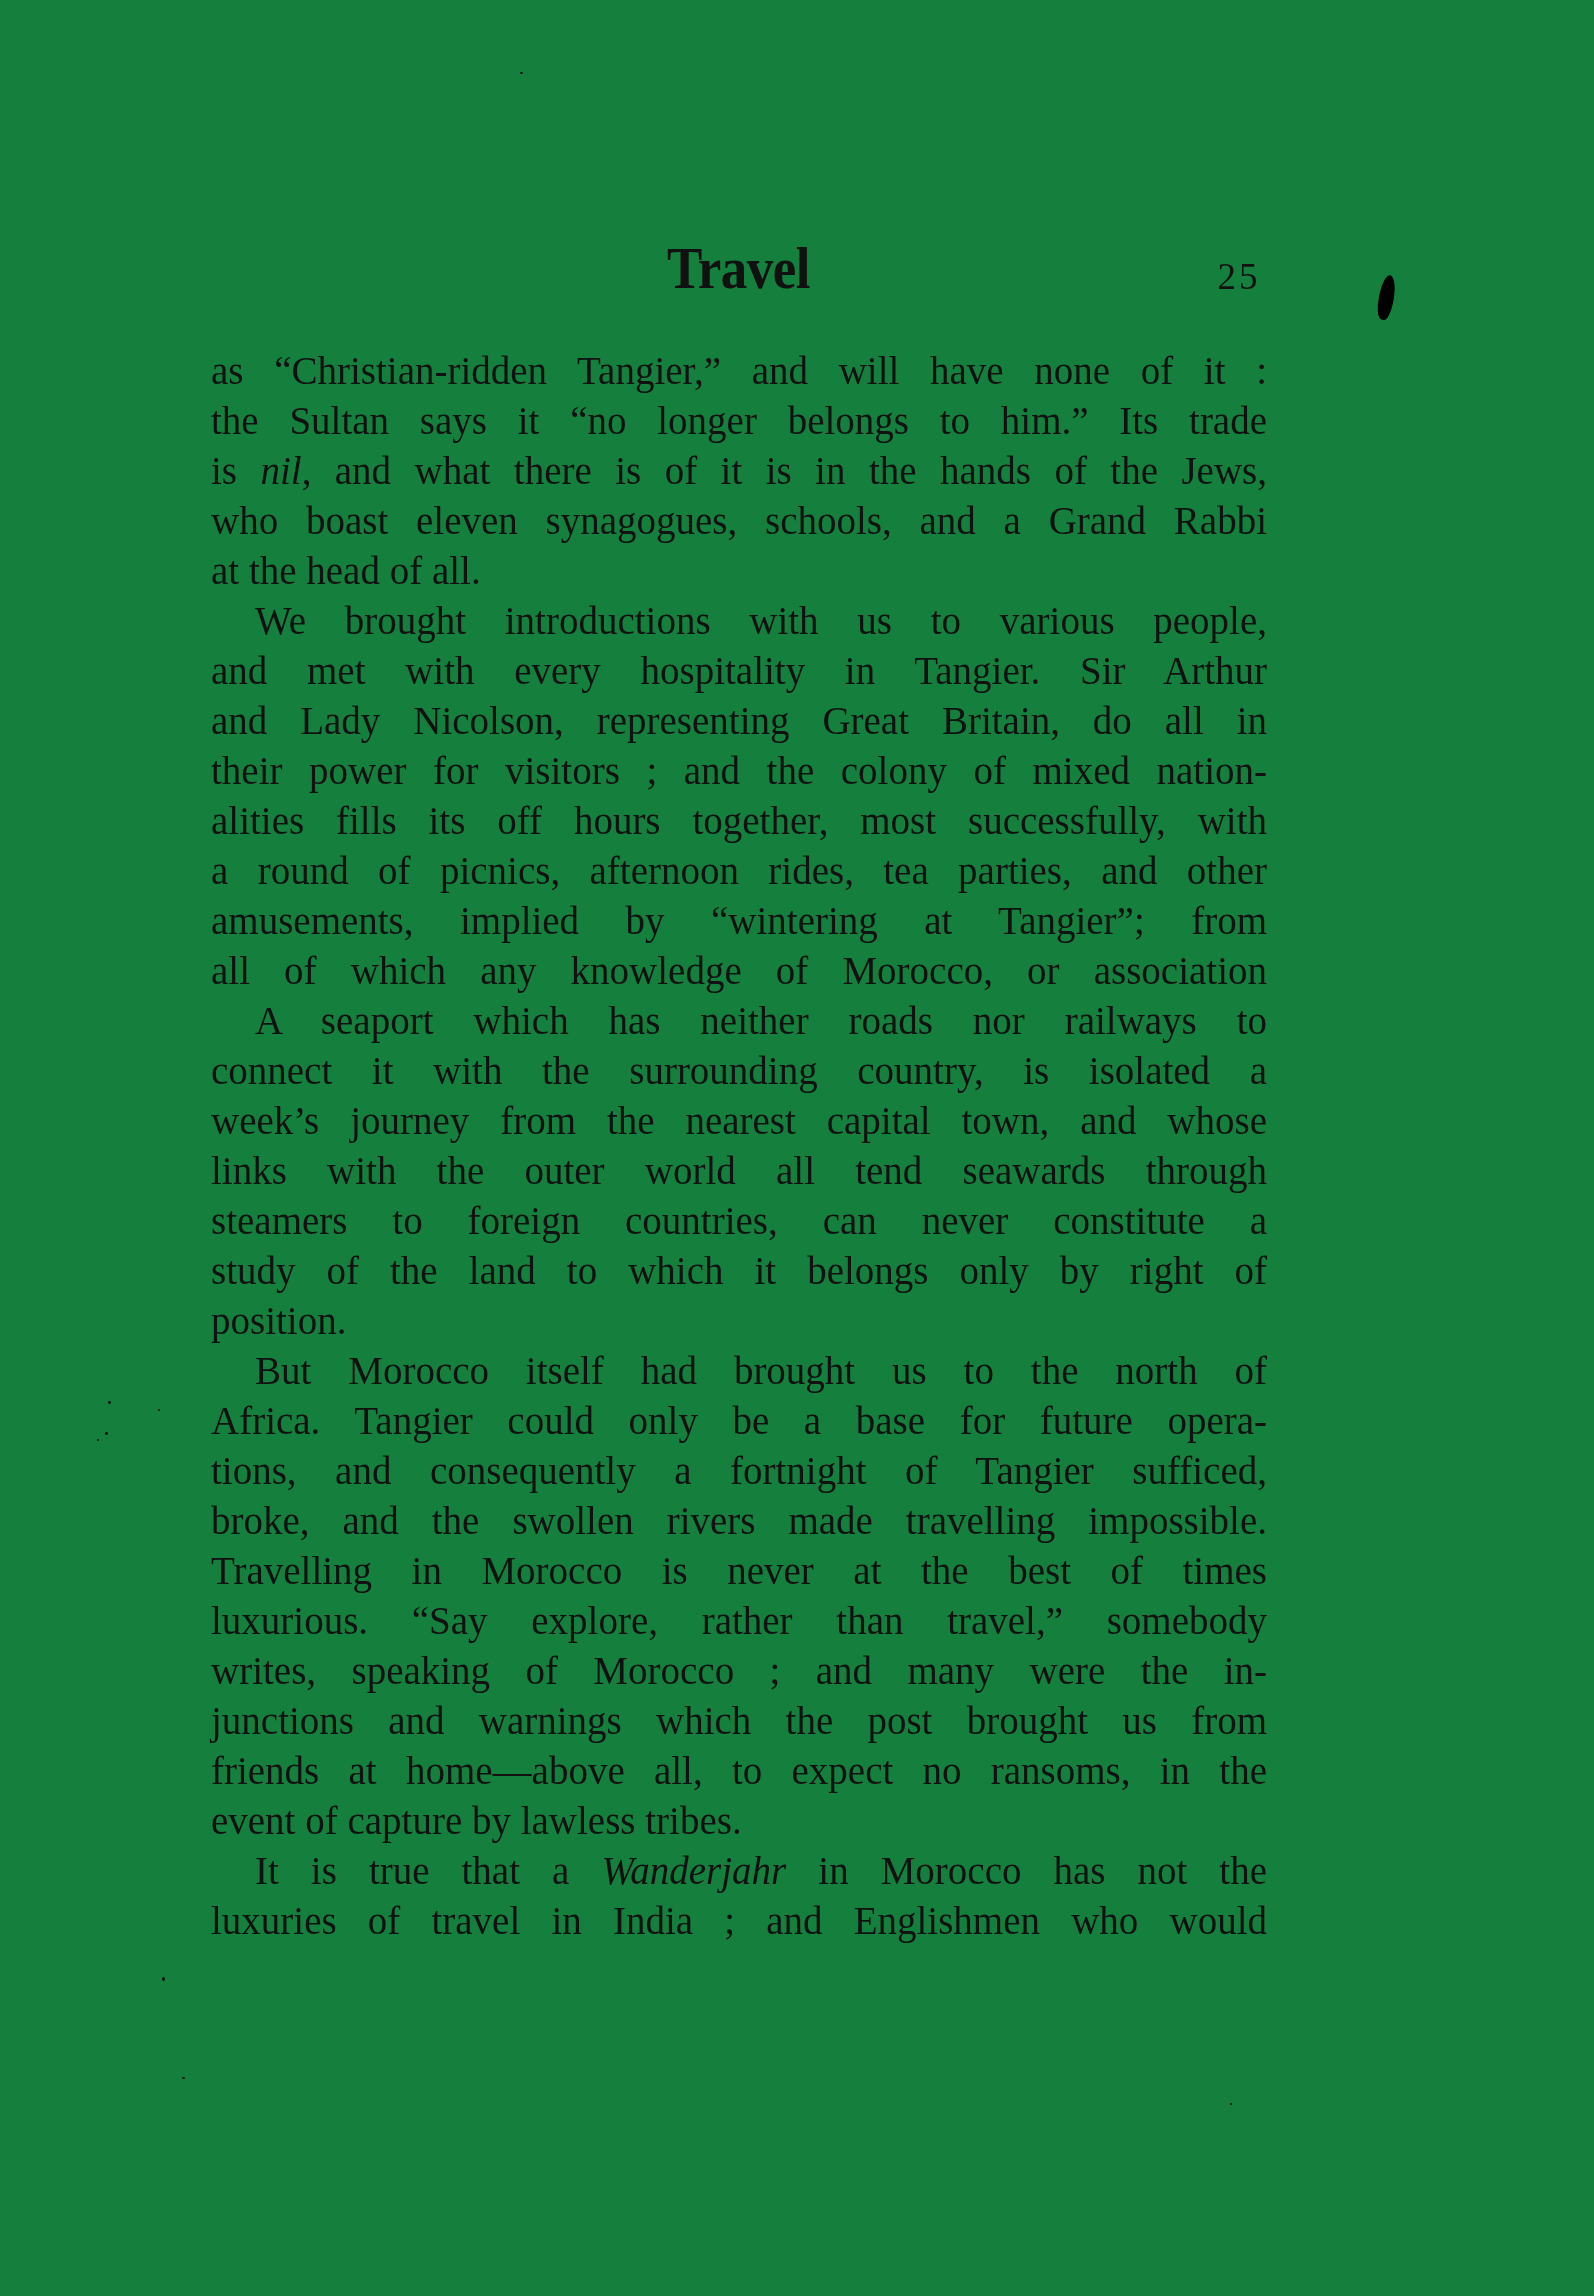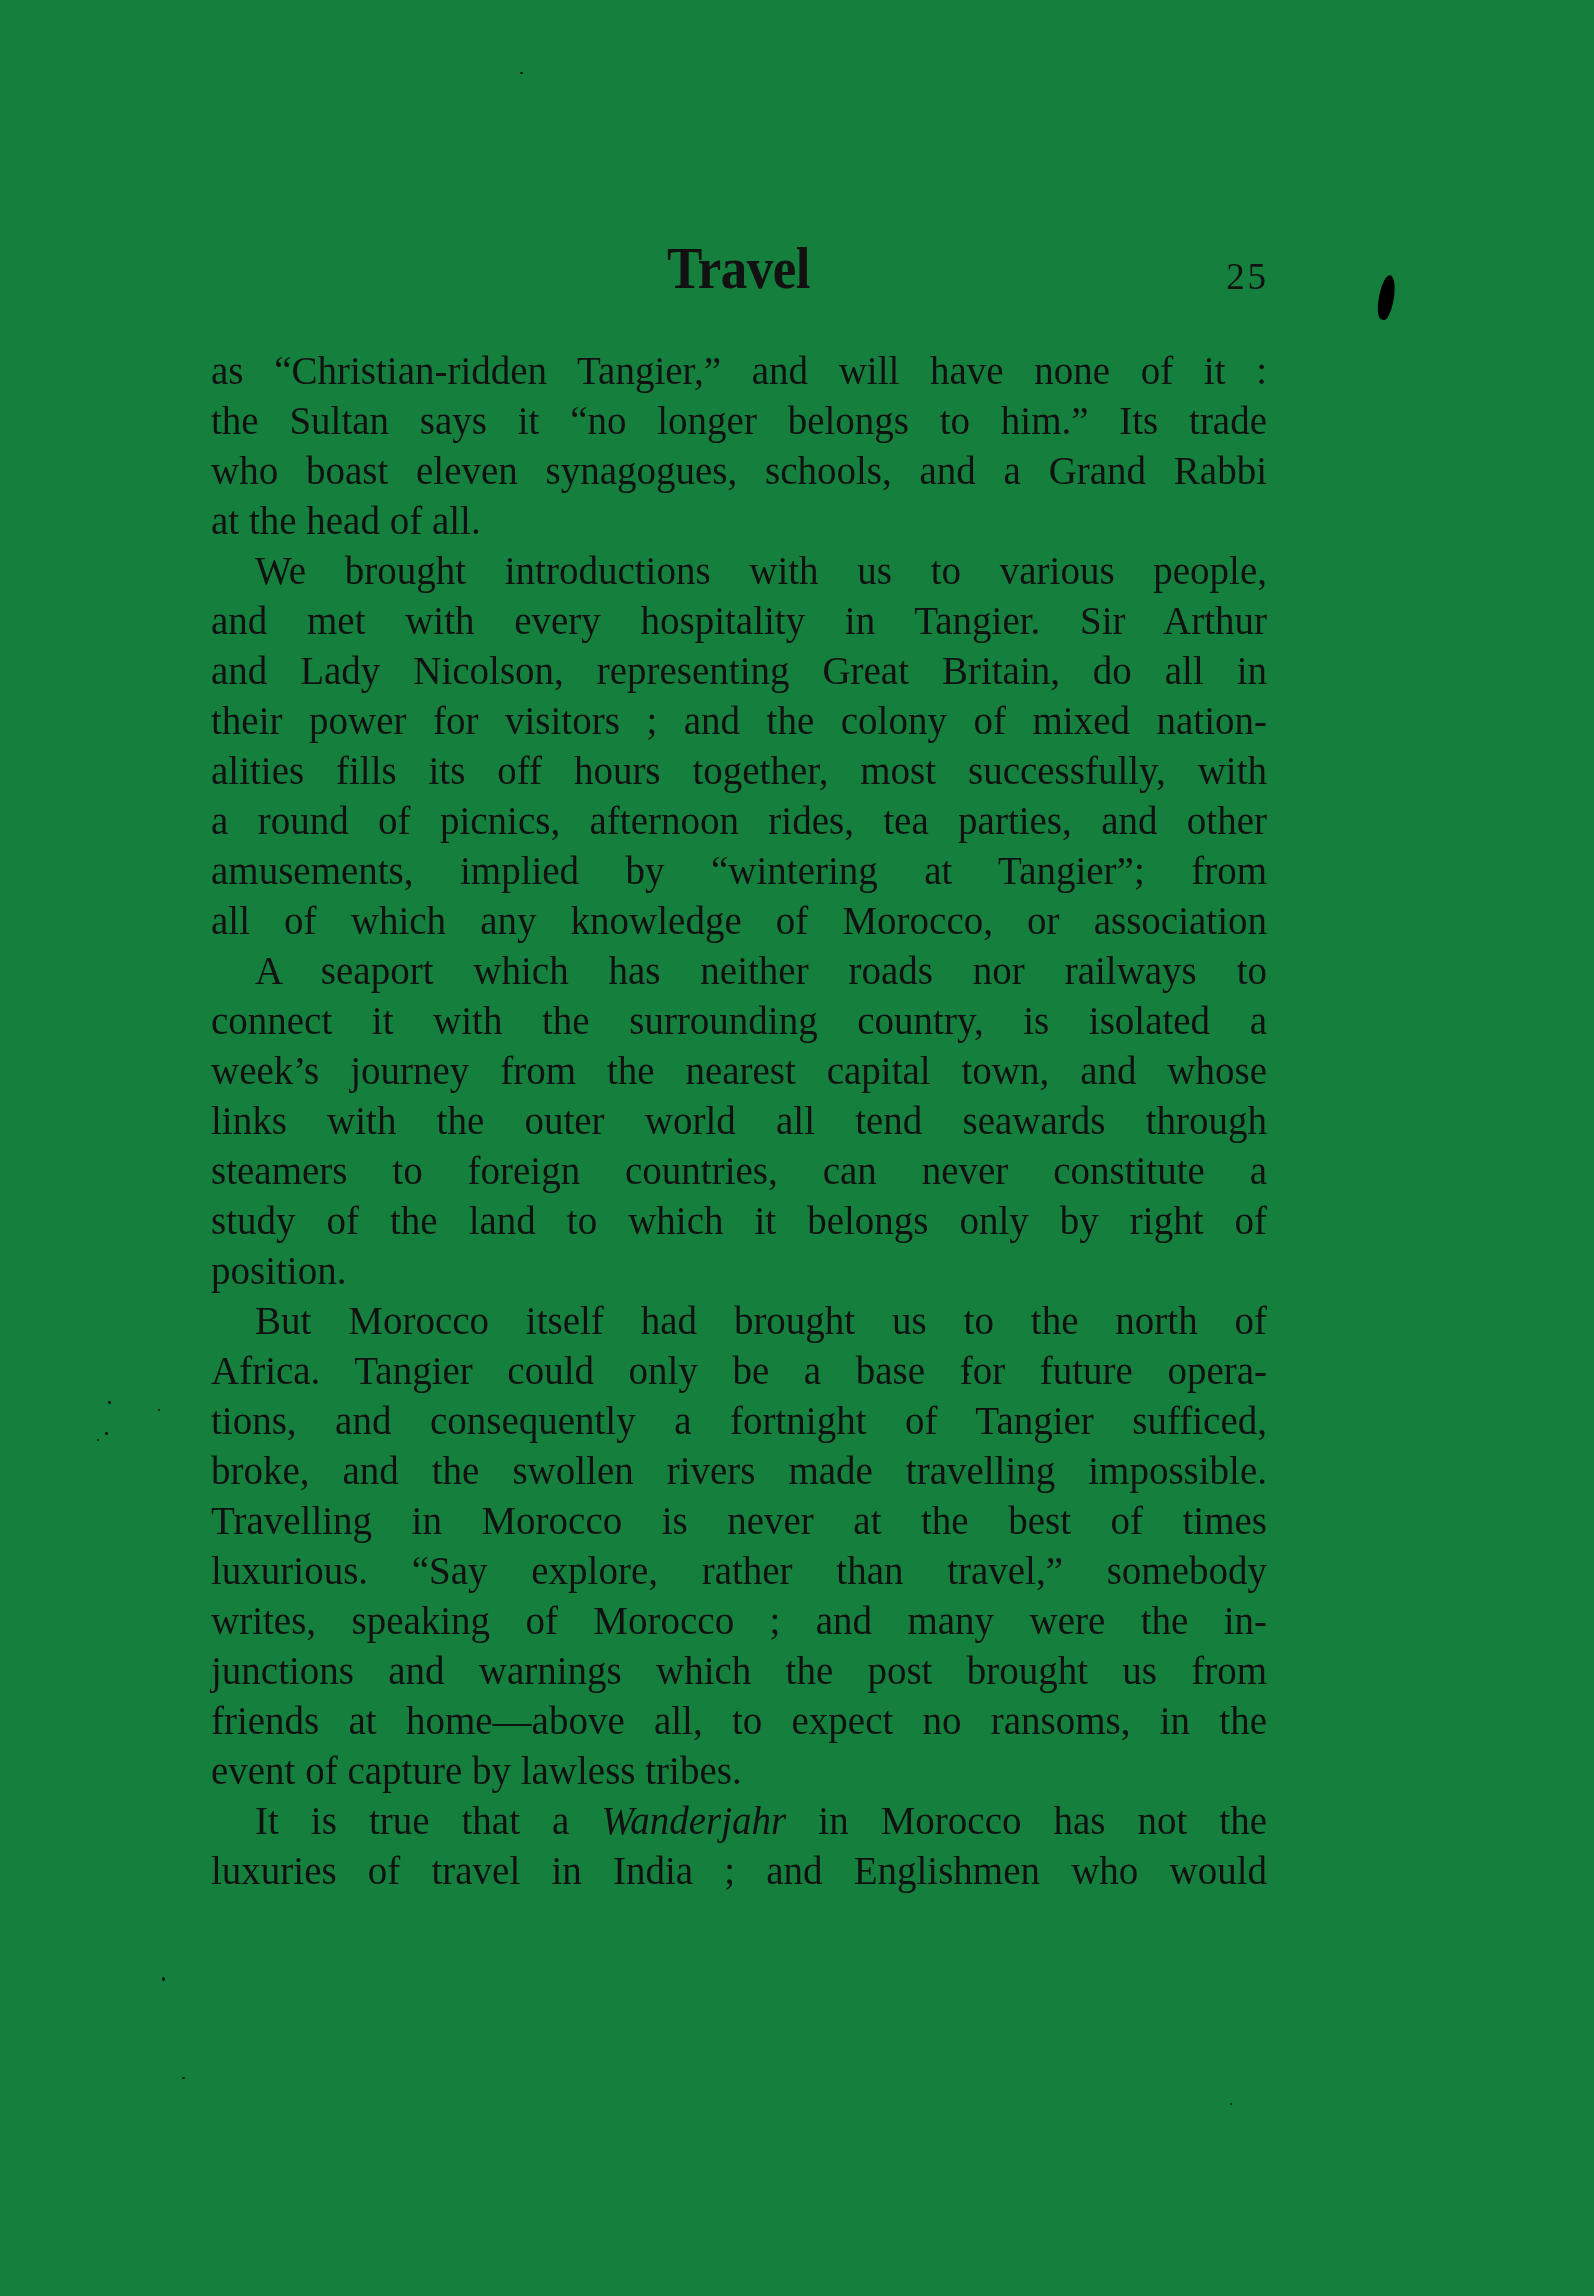--- a/index.html
+++ b/index.html
@@ -8,21 +8,21 @@
     .running-head {
       position: absolute; left: 579px; width: 319px; top: 238px; height: 68px;
       text-align: center;
       font-family: "Liberation Serif", "DejaVu Serif", serif;
       font-weight: bold; font-size: 53px; line-height: 68px;
       letter-spacing: -0.5px;
       transform: scaleY(1.1); transform-origin: center bottom;
     }
     .page-number {
       position: absolute; left: 1209px; width: 60px; top: 253px; height: 48px;
-      text-align: right;
+      text-align: center;
       font-family: "Liberation Serif", "DejaVu Serif", serif;
       font-size: 37px; line-height: 48px; letter-spacing: 2.9px;
     }
     .text-block {
       position: absolute; left: 211px; top: 346px; width: 1056px;
       font-family: "Liberation Serif", "DejaVu Serif", serif;
       font-size: 39px; line-height: 50px;
     }
     .line {
       display: block; width: 100%; height: 50px;
@@ -44,20 +44,21 @@
 
 <div class="page">
   <div class="running-head">Travel</div>
   <div class="page-number">25</div>
   <div class="margin-mark"></div>
 
   <div class="text-block" id="text-block">
       <div>
         <div class="line"><span>as “Christian-ridden Tangier,” and will have none of it :</span></div>
         <div class="line"><span>the Sultan says it “no longer belongs to him.”  Its trade</span></div>
+        <div class="line"><span>is </span><span class="seg-italic">nil</span><span>, and what there is of it is in the hands of the Jews,</span></div>
         <div class="line"><span>who boast eleven synagogues, schools, and a Grand Rabbi</span></div>
         <div class="line last"><span>at the head of all.</span></div>
       </div>
       <div>
         <div class="line indent"><span>We brought introductions with us to various people,</span></div>
         <div class="line"><span>and met with every hospitality in Tangier.  Sir Arthur</span></div>
         <div class="line"><span>and Lady Nicolson, representing Great Britain, do all in</span></div>
         <div class="line"><span>their power for visitors ; and the colony of mixed nation-</span></div>
         <div class="line"><span>alities fills its off hours together, most successfully, with</span></div>
         <div class="line"><span>a round of picnics, afternoon rides, tea parties, and other</span></div>

